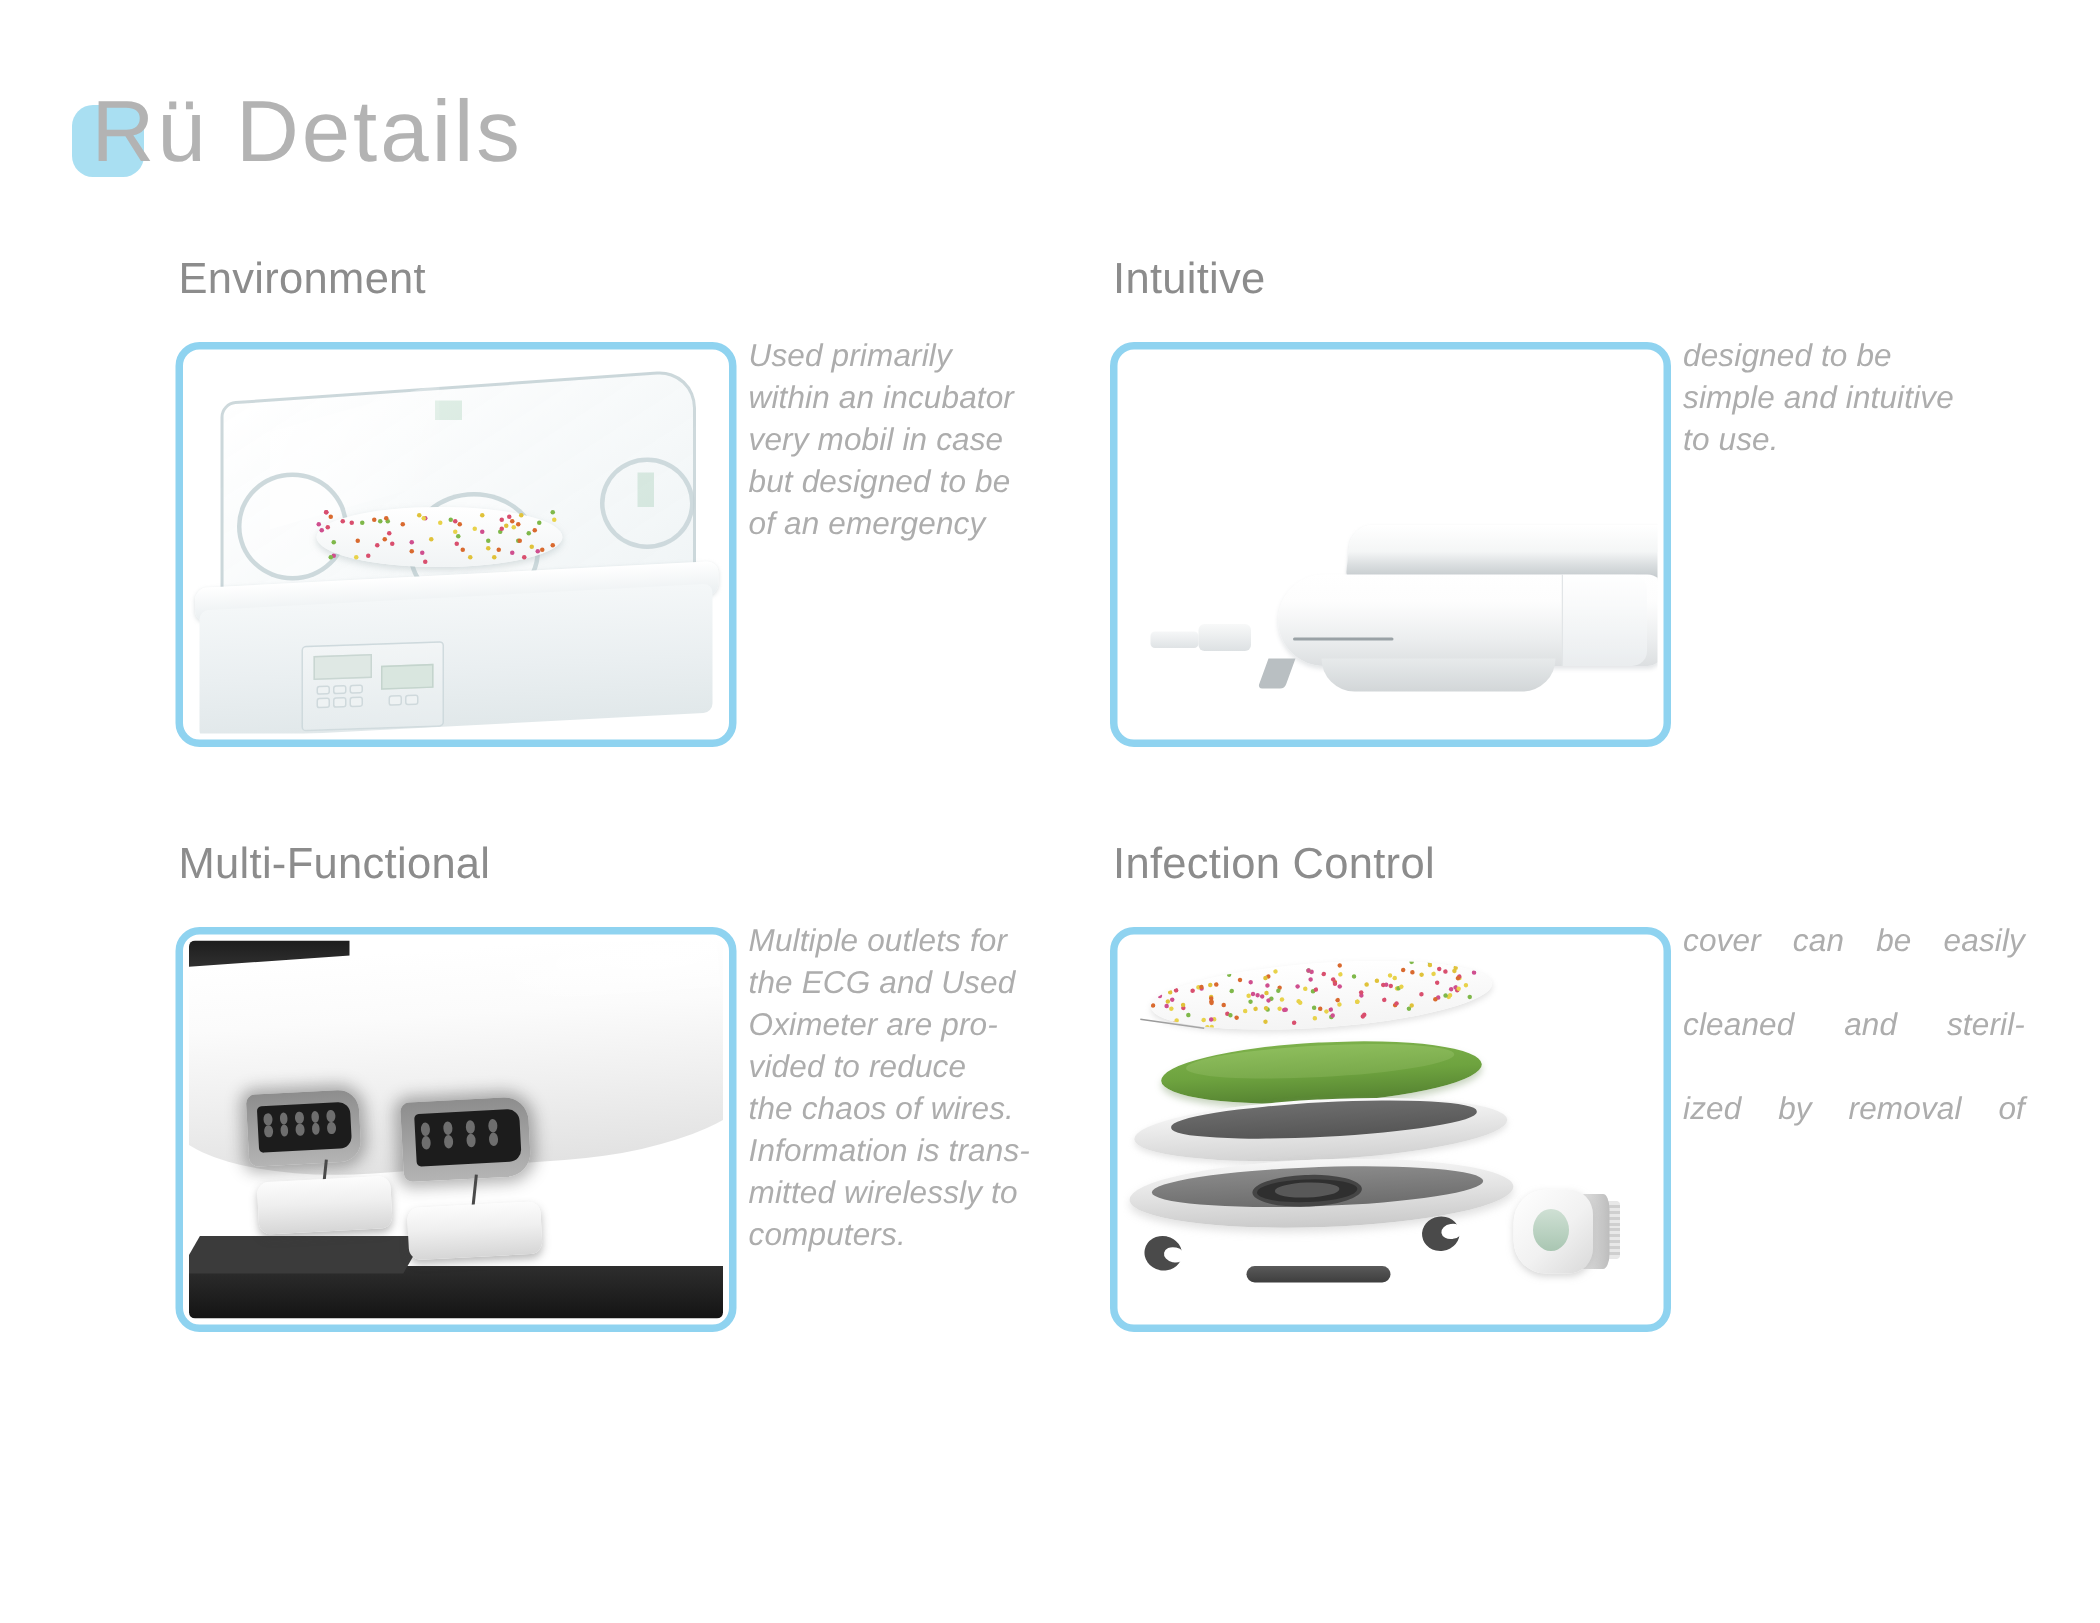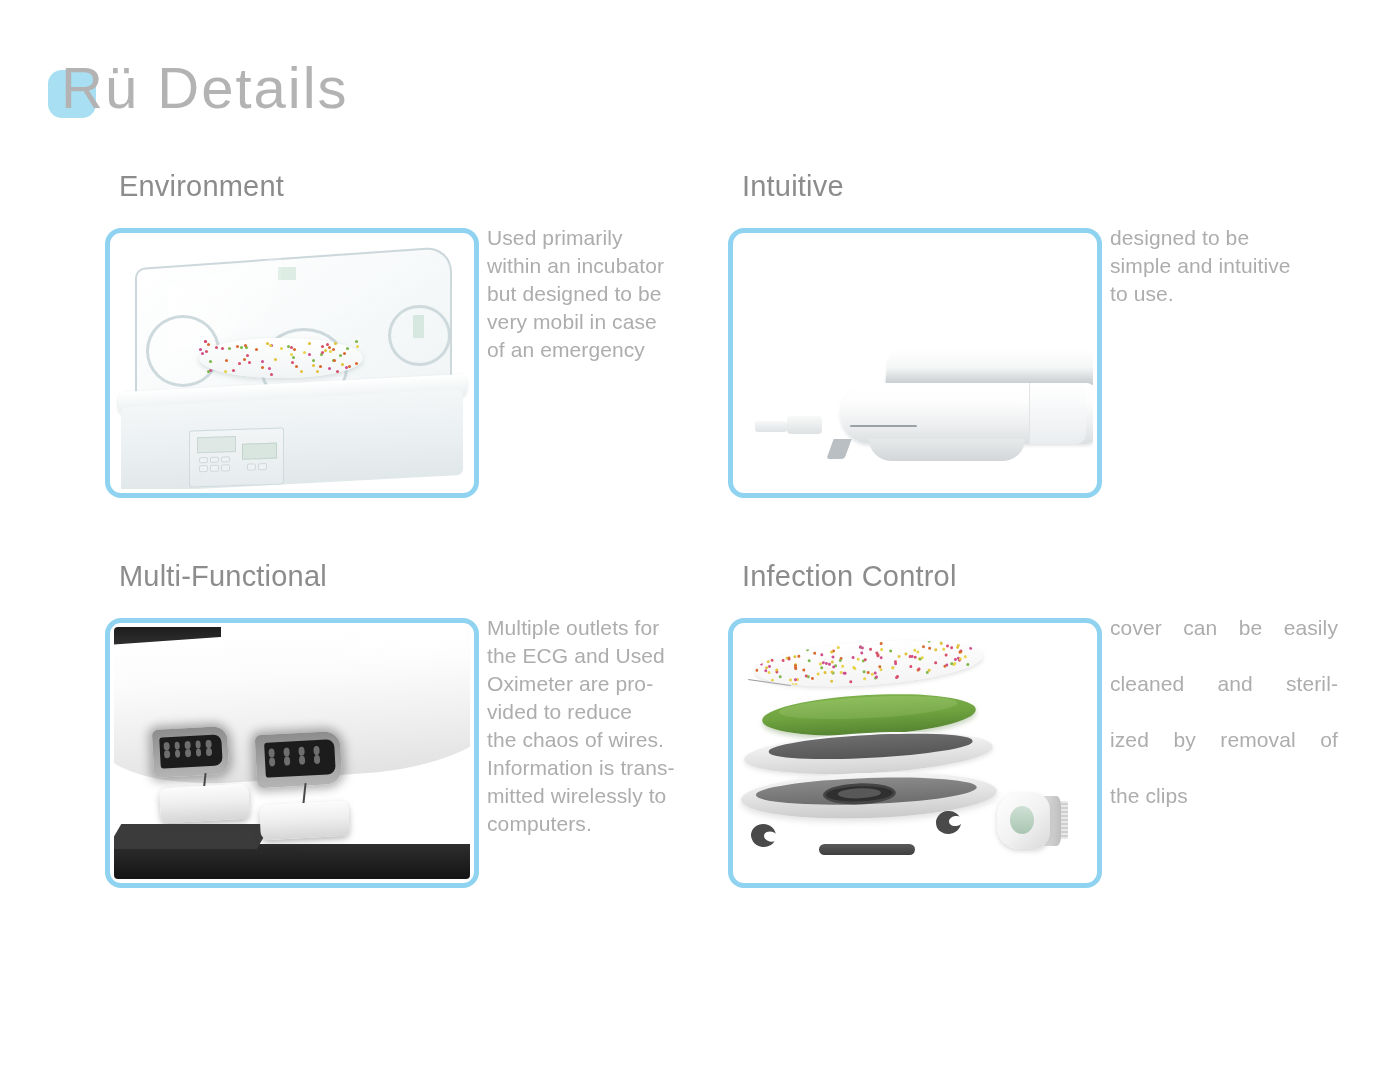--- a/index.html
+++ b/index.html
@@ -72,24 +72,25 @@
     top: 0px;
     font-size: 29px;
     font-weight: 400;
     color: #8c8c8c;
     letter-spacing: 0.2px;
     white-space: nowrap;
   }
 
   .feature-body {
     position: absolute;
-    left: 0;
+    left: 12px;
     top: 58px;
     width: 624px;
     height: 280px;
+    font-style: italic;
   }
 
   
   .panel {
     position: absolute;
     left: 0;
     top: 0;
     width: 374px;
     height: 270px;
     box-sizing: border-box;
@@ -650,22 +651,22 @@
               <div class="inc-btn" style="left:34%;top:62%;"></div>
               <div class="inc-btn" style="left:62%;top:62%;"></div>
               <div class="inc-btn" style="left:74%;top:62%;"></div>
             </div>
           </div>
         </div>
 
         <div class="caption left-col">
           <span class="ln">Used primarily</span>
           <span class="ln">within an incubator</span>
+          <span class="ln">very mobil in case</span>
           <span class="ln">but designed to be</span>
-          <span class="ln">very mobil in case</span>
           <span class="ln">of an emergency</span>
         </div>
 
       </div>
     </div>
 
     <div class="feature-cell col-right">
       <div class="feature-heading">Intuitive</div>
       <div class="feature-body">
 
@@ -945,20 +946,19 @@
             <div class="ex-pod">
               <div class="ex-pod-lens"></div>
             </div>
           </div>
         </div>
 
         <div class="caption right-col justified">
           <span class="ln">cover can be easily</span>
           <span class="ln">cleaned and steril-</span>
           <span class="ln">ized by removal of</span>
-          <span class="ln last">the clips</span>
         </div>
 
       </div>
     </div>
   </div>
 
 </div>
 
 </body></html>

